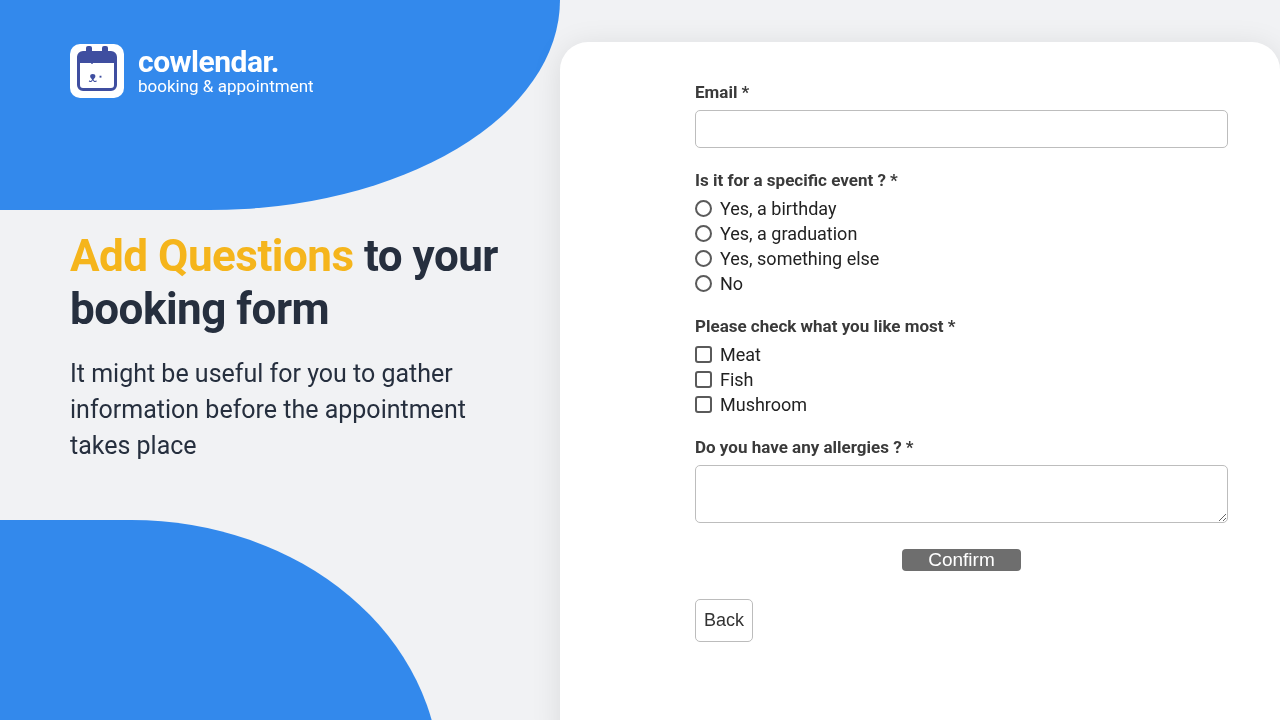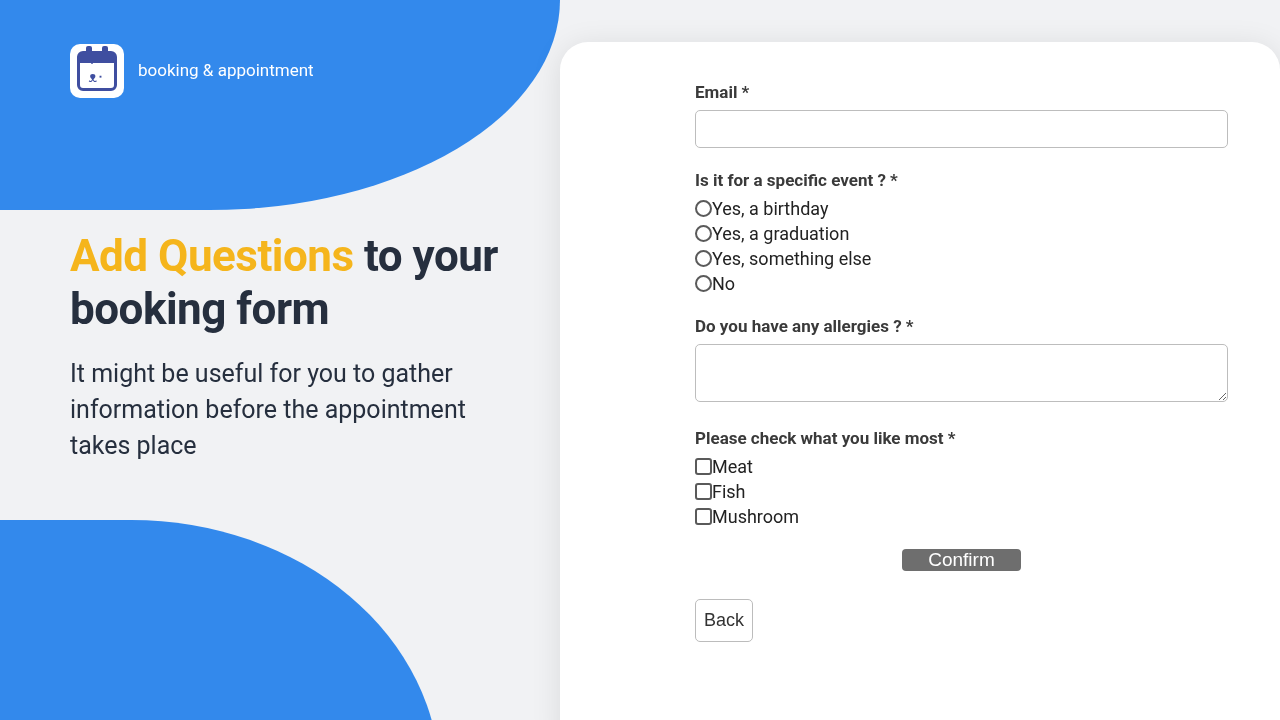--- a/index.html
+++ b/index.html
@@ -83,21 +83,21 @@
     width: 100%; height: 38px;
     border: 1px solid #bdbdbd; border-radius: 5px;
     font-size: 16px; padding: 6px 10px;
   }
   .textarea {
     width: 100%; height: 58px; resize: vertical;
     border: 1px solid #bdbdbd; border-radius: 5px;
     font-size: 16px; padding: 6px 10px;
   }
   .option-row {
-    display: flex; align-items: center; gap: 0;
+    display: flex; align-items: center; gap: 8px;
     font-size: 18px; color: #222; margin-top: 4px;
   }
   .option-row:first-of-type { margin-top: 6px; }
   .radio-dot {
     width: 17px; height: 17px; border: 2px solid #5a5a5a; border-radius: 50%; flex: none;
   }
   .check-box {
     width: 17px; height: 17px; border: 2px solid #5a5a5a; border-radius: 3px; flex: none;
   }
   .btn-row { text-align: center; margin-top: 18px; }
@@ -124,20 +124,21 @@
 <div class="blob blob-bottom-right"></div>
 
 <div class="logo-wrap">
   <div class="logo-badge">
     <div class="logo-cal">
       <div class="header"></div>
       <div class="logo-cow">･ᴥ･</div>
     </div>
   </div>
   <div class="logo-text">
+    <span class="logo-name">cowlendar.</span>
     <span class="logo-sub">booking &amp; appointment</span>
   </div>
 </div>
 
 <div class="copy">
   <h1>
     <span class="accent">Add Questions</span><span> to your booking form</span>
   </h1>
   <p>It might be useful for you to gather information before the appointment takes place</p>
 </div>
@@ -163,39 +164,39 @@
       <span class="radio-dot"></span>
       <span>Yes, something else</span>
     </div>
     <div class="option-row">
       <span class="radio-dot"></span>
       <span>No</span>
     </div>
   </div>
 
   <div class="field">
+    <span class="field-label">Please check what you like most *</span>
+    <div class="option-row">
+      <span class="check-box"></span>
+      <span>Meat</span>
+    </div>
+    <div class="option-row">
+      <span class="check-box"></span>
+      <span>Fish</span>
+    </div>
+    <div class="option-row">
+      <span class="check-box"></span>
+      <span>Mushroom</span>
+    </div>
+  </div>
+
+  <div class="field">
     <label class="field-label">Do you have any allergies ? *</label>
     <textarea class="textarea" style=""></textarea>
   </div>
 
-  <div class="field">
-    <span class="field-label">Please check what you like most *</span>
-    <div class="option-row">
-      <span class="check-box"></span>
-      <span>Meat</span>
-    </div>
-    <div class="option-row">
-      <span class="check-box"></span>
-      <span>Fish</span>
-    </div>
-    <div class="option-row">
-      <span class="check-box"></span>
-      <span>Mushroom</span>
-    </div>
-  </div>
-
   <div class="btn-row">
     <button class="confirm-btn">Confirm</button>
   </div>
 
   <button class="back-btn">Back</button>
 
 </div>
 
 </body></html>

